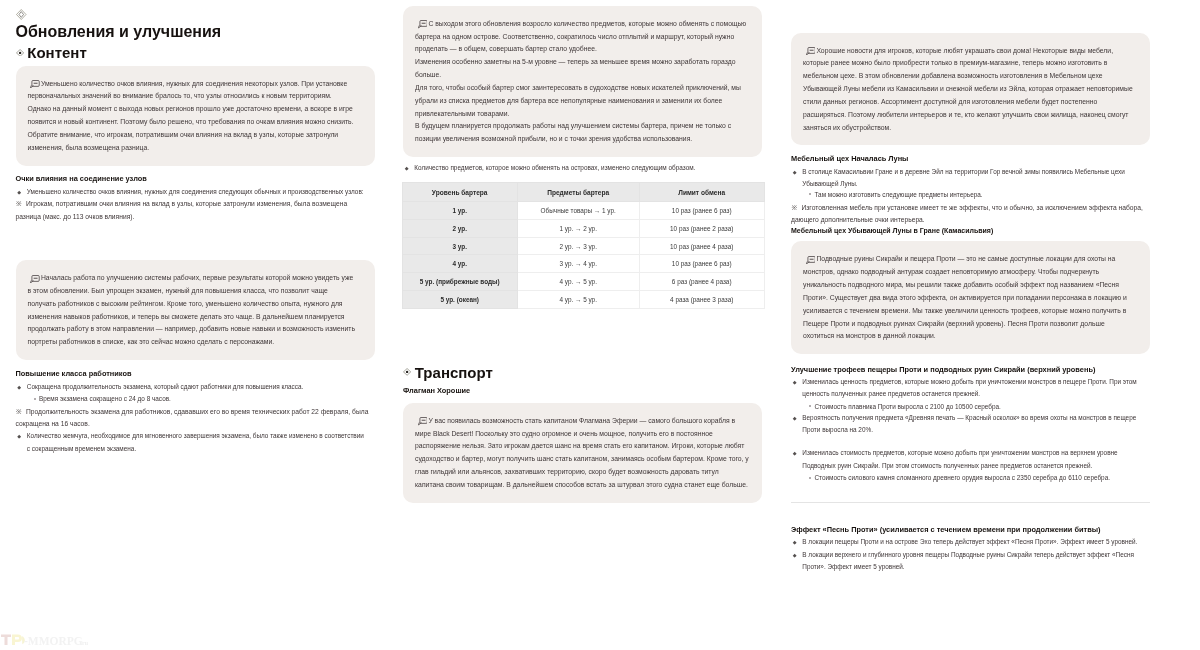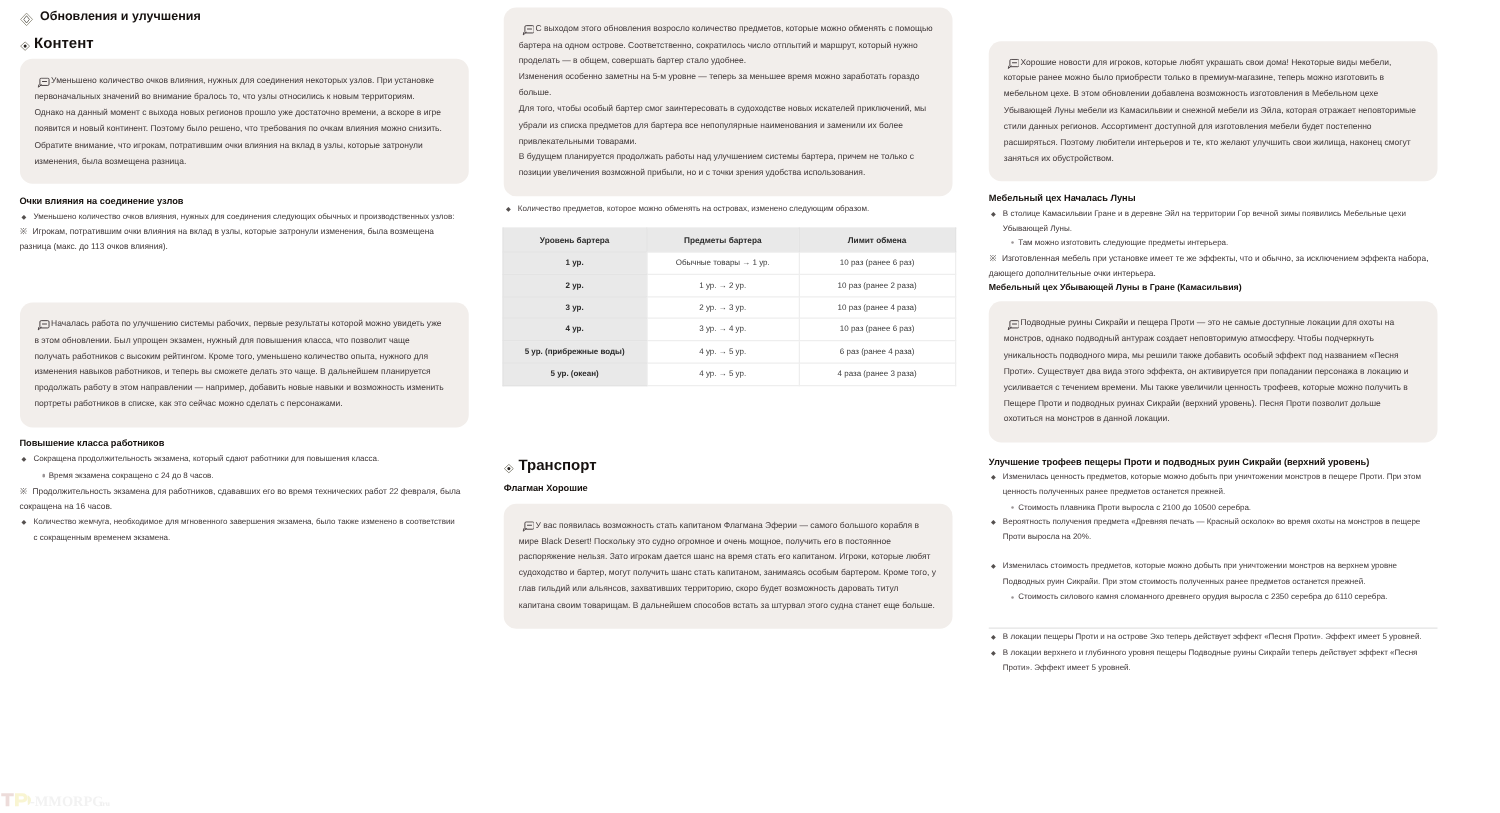--- a/index.html
+++ b/index.html
@@ -13,27 +13,27 @@
     -webkit-font-smoothing:antialiased;
     text-rendering:optimizeLegibility;
   }
   .page { position:relative; width:1200px; height:650px; }
   .col { position:absolute; top:0; width:359px; }
   .col1 { left:15.5px; }
   .col2 { left:403px;  }
   .col3 { left:791px;  }
 
   h1.ttl {
-    font-size:10px; font-weight:bold; padding:0;
-    display:flex; align-items:flex-end; gap:5.2px;
-    line-height:14px; color:#16110f; margin:0;
+    font-size:16px; font-weight:bold; padding:0;
+    display:flex; align-items:flex-start; gap:5.2px;
+    line-height:14px; color:#16110f; margin:0;flex-direction:column;
   }
   h2.sec {
-    font-size:12px; font-weight:bold; padding:0;
-    display:flex; align-items:flex-end; gap:3.3px; line-height:13px; color:#16110f; margin:0;
+    font-size:15px; font-weight:bold; padding:0;
+    display:flex; align-items:flex-start; gap:3.3px; line-height:13px; color:#16110f; margin:0;
   }
   h3.sub {
     font-size:7.4px; font-weight:bold; padding:0;
     line-height:10px; color:#17120f; margin:0;
   }
   h4.sub2 {
     font-size:7px; font-weight:bold; padding:0;
     line-height:11px; color:#17120f; margin:0;
   }
   .note {
@@ -236,20 +236,21 @@
             </svg></span><span>Подводные руины Сикрайи и пещера Проти — это не самые доступные локации для охоты на монстров, однако подводный антураж создает неповторимую атмосферу. Чтобы подчеркнуть уникальность подводного мира, мы решили также добавить особый эффект под названием «Песня Проти». Существует два вида этого эффекта, он активируется при попадании персонажа в локацию и усиливается с течением времени. Мы также увеличили ценность трофеев, которые можно получить в Пещере Проти и подводных руинах Сикрайи (верхний уровень). Песня Проти позволит дольше охотиться на монстров в данной локации.</span></p>
       </div>
       <h3 class="sub" style="margin-top:10.2px">Улучшение трофеев пещеры Проти и подводных руин Сикрайи (верхний уровень)</h3>
       <div class="l1" style="margin-top:1.4px">Изменилась ценность предметов, которые можно добыть при уничтожении монстров в пещере Проти. При этом ценность полученных ранее предметов останется прежней.</div>
       <div class="l2" style="margin-top:0.3px">Стоимость плавника Проти выросла с 2100 до 10500 серебра.</div>
       <div class="l1" style="margin-top:-1px">Вероятность получения предмета «Древняя печать — Красный осколок» во время охоты на монстров в пещере Проти выросла на 20%.</div>
       <div class="gap" style="margin-top:0px"></div>
       <div class="l1" style="margin-top:10.7px">Изменилась стоимость предметов, которые можно добыть при уничтожении монстров на верхнем уровне Подводных руин Сикрайи. При этом стоимость полученных ранее предметов останется прежней.</div>
       <div class="l2" style="margin-top:0px">Стоимость силового камня сломанного древнего орудия выросла с 2350 серебра до 6110 серебра.</div>
       <hr class="sep" style="margin-top:17.6px">
+      <h3 class="sub" style="margin-top:22.3px">Эффект «Песнь Проти» (усиливается с течением времени при продолжении битвы)</h3>
       <div class="l1" style="margin-top:1.3px">В локации пещеры Проти и на острове Эхо теперь действует эффект «Песня Проти». Эффект имеет 5 уровней.</div>
       <div class="l1" style="margin-top:0.3px">В локации верхнего и глубинного уровня пещеры Подводные руины Сикрайи теперь действует эффект «Песня Проти». Эффект имеет 5 уровней.</div>
     </div>
   <div class="wm">
     <svg width="95" height="16" viewBox="0 0 190 32" xmlns="http://www.w3.org/2000/svg" role="img">
       <title>TOP-MMORPG.ru</title>
       <g opacity="0.20">
         <path d="M2 7h20v5h-7v16H9V12H2z" fill="#a8564a"></path>
         <path d="M24 7h12.5c4.5 0 7.5 3 7.5 7.5S41 22 36.5 22H30v6h-6z" fill="#e5cf26"></path>
         <path d="M30 12h5.5c1.8 0 2.8 1 2.8 2.5S37.3 17 35.5 17H30z" fill="#ffffff"></path>

